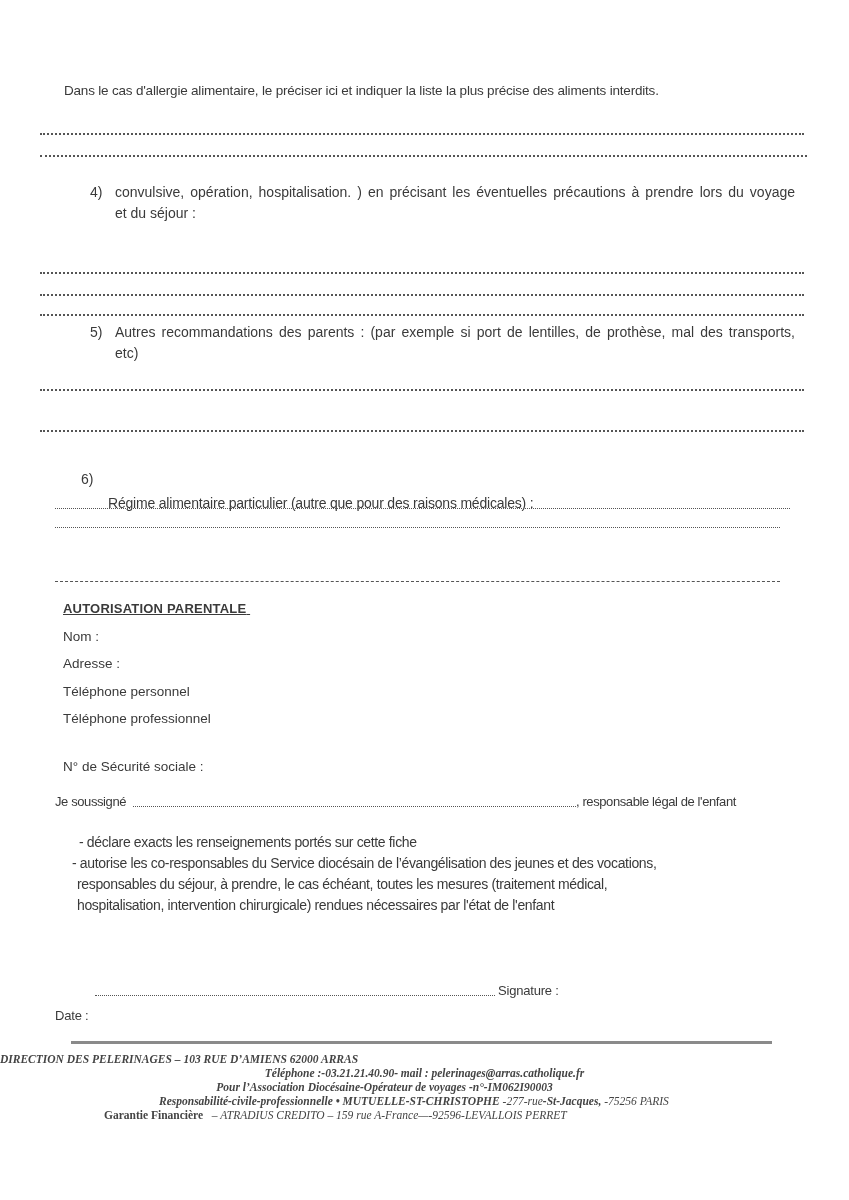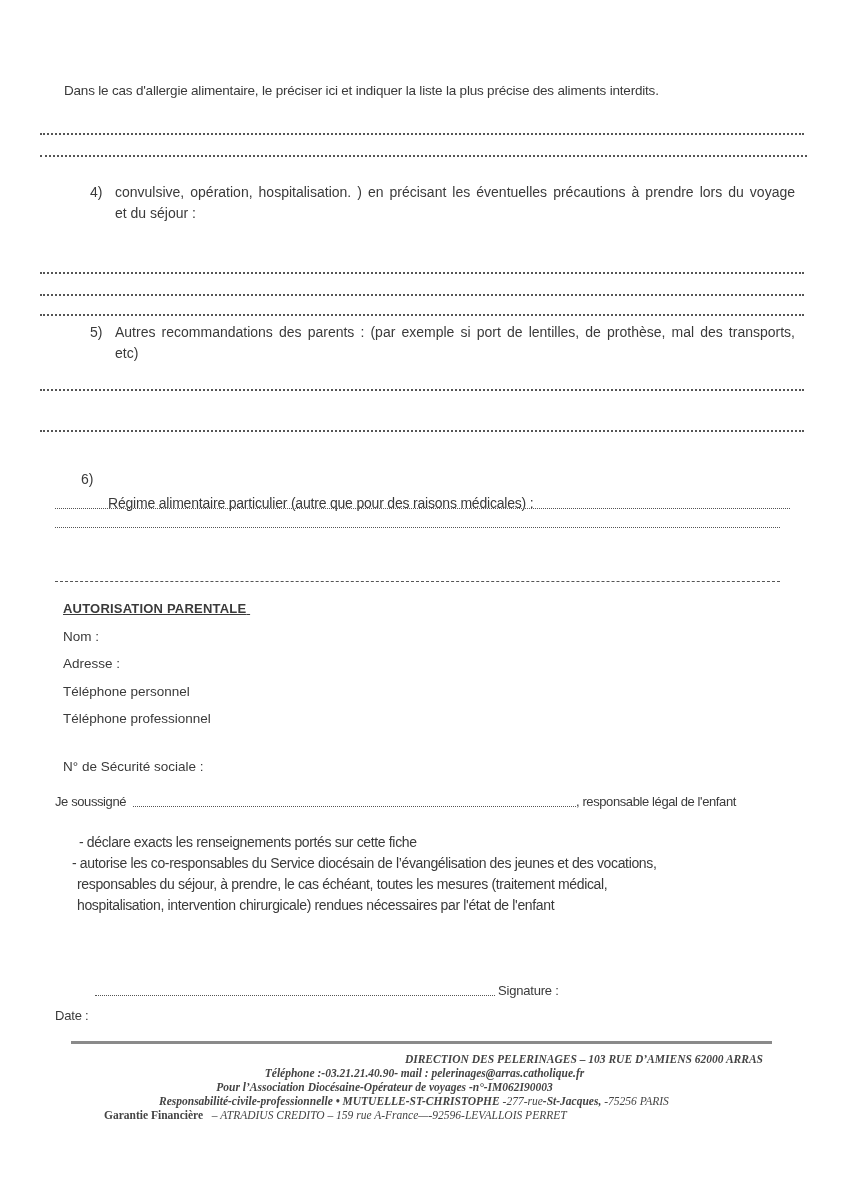--- a/index.html
+++ b/index.html
@@ -65,21 +65,21 @@
 <div class="abs txt" style="left:79px; top:834px; font-size:14px; letter-spacing:-0.35px;">- déclare exacts les renseignements portés sur cette fiche</div>
 <div class="abs txt" style="left:72px; top:855px; font-size:14px; letter-spacing:-0.35px;">-  autorise les co-responsables du Service diocésain de l’évangélisation des jeunes et des vocations,</div>
 <div class="abs txt" style="left:77px; top:876px; font-size:14px; letter-spacing:-0.35px;">responsables du séjour, à prendre, le cas échéant, toutes les mesures (traitement médical,</div>
 <div class="abs txt" style="left:77px; top:897px; font-size:14px; letter-spacing:-0.35px;">hospitalisation, intervention chirurgicale) rendues nécessaires par l'état de l'enfant</div>
 
 <div class="abs txt" style="left:55px; top:983px; font-size:13px;margin-top:25px;">Date :</div>
 <div class="dots" style="left:95px; width:400px; top:995px; border-top-width:1px;"></div>
 <div class="abs txt" style="left:498px; top:983px; font-size:13px;">Signature :</div>
 
 <div class="footer-rule"></div>
-<div class="foot" style="left:0; width:763px; text-align:right; top:1053px;">DIRECTION DES PELERINAGES – 103 RUE D’AMIENS 62000 ARRAS</div>
+<div class="foot" style="left:0; width:763px; text-align:left; top:1053px;">DIRECTION DES PELERINAGES – 103 RUE D’AMIENS 62000 ARRAS</div>
 <div class="foot" style="left:0; width:849px; text-align:center; top:1067px;">Téléphone :-03.21.21.40.90- mail : pelerinages@arras.catholique.fr</div>
 <div class="foot" style="left:0; width:769px; text-align:center; top:1081px;">Pour l’Association Diocésaine-Opérateur de voyages  -n°-IM062I90003</div>
 <div class="foot" style="left:159px; top:1095px;">
   <span>Responsabilité-civile-professionnelle • MUTUELLE-ST-CHRISTOPHE</span>
   <span class="foot-normal">-277-rue</span><span>-St-Jacques,</span>
   <span class="foot-normal">-75256 PARIS</span>
 </div>
 <div class="foot" style="left:104px; top:1109px;">
   <span class="foot-upright">Garantie Financière</span>
   &nbsp;&nbsp;<span class="foot-normal">– ATRADIUS CREDITO – 159 rue A-France—-92596-LEVALLOIS PERRET</span>

